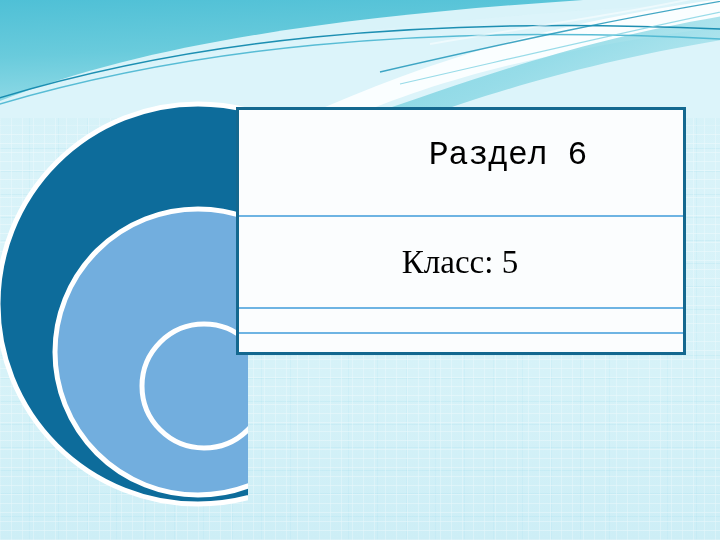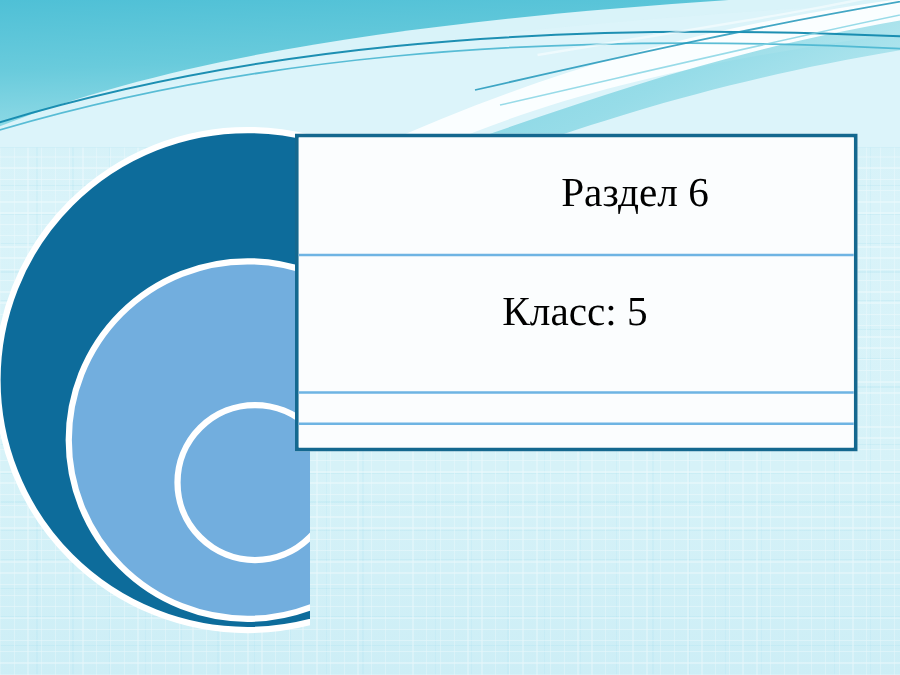--- a/index.html
+++ b/index.html
@@ -57,23 +57,23 @@
     z-index: 6;
   }
   .row {
     position: relative;
     box-sizing: border-box;
     background: #FBFDFE;
     overflow: hidden;
   }
   .row + .row { border-top: 2px solid #6EB4E3; }
 
-  .r-section { height: 93px; }
+  .r-section { height: 105px; font-family: Liberation Mono, monospace; }
   .r-topic   { height: 134px; }
-  .r-class   { height: 110px; }
+  .r-class   { height: 92px; }
   .r-blank1  { height: 25px; }
   .r-blank2  { height: 20px; }
 
   .cell {
     position: absolute;
     left: 0;
     width: 100%;
     box-sizing: border-box;
     color: #000000;
     line-height: 1.0;

